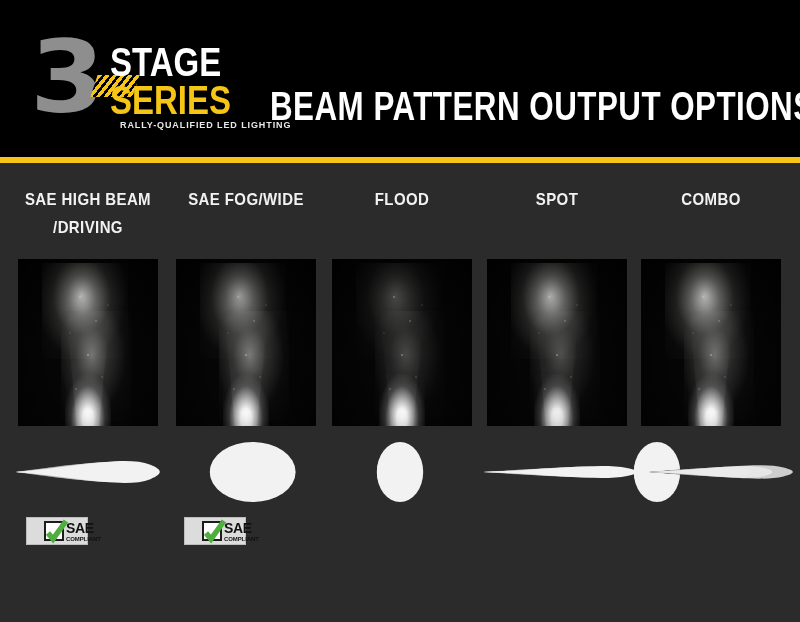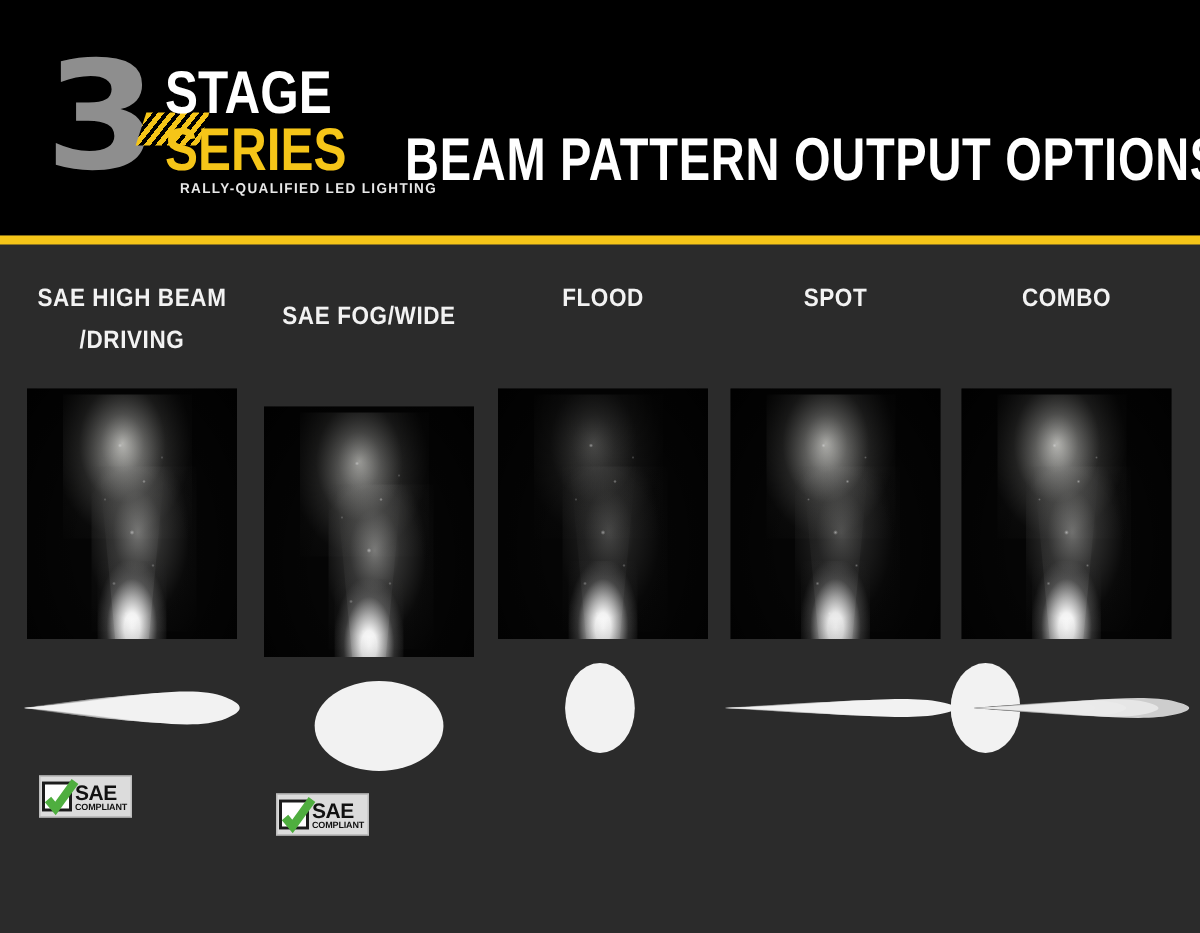--- a/index.html
+++ b/index.html
@@ -149,21 +149,21 @@
   }
   .beam-wrap svg { display:block; }
 
   
   .sae-badge {
     position:absolute; top:354px; left:8px;
     width:62px; height:28px;
     background:#dcdcdc;
     border:1px solid #bdbdbd;
     display:flex; align-items:center;
-    padding:2px 1px;
+    padding:2px 17px;
   }
   .sae-check-box {
     width:20px; height:20px;
     border:2px solid #1c1c1c;
     background:#ffffff;
     position:relative;
     flex:0 0 auto;
   }
   .sae-check-box svg { position:absolute; left:-2px; top:-4px; }
   .sae-text { margin-left:2px; line-height:1; }
@@ -255,21 +255,21 @@
           <path d="M4 14 L9 20 L22 2" stroke="#4fae3f" stroke-width="5.5" fill="none" stroke-linecap="butt" stroke-linejoin="miter"></path>
         </svg>
       </span>
       <span class="sae-text">
         <span class="sae-word">SAE</span>
         <span class="sae-sub">COMPLIANT</span>
       </span>
     </div>
   </div>
 
-  <div class="column" style="left: 176px; margin-top: 12px;">
+  <div class="column" style="left: 176px;">
     <div class="col-label">
       <span class="lbl1">SAE FOG/WIDE</span>
       
     </div>
 
     <div class="photo">
       <div class="ph-layer corridor" style="opacity: 0.85;"></div>
       <div class="ph-layer foliage-hi" style="opacity: 0.85;"></div>
       <div class="ph-layer foliage-mid" style="opacity: 1;"></div>
       <div class="ph-layer speckle"></div>

